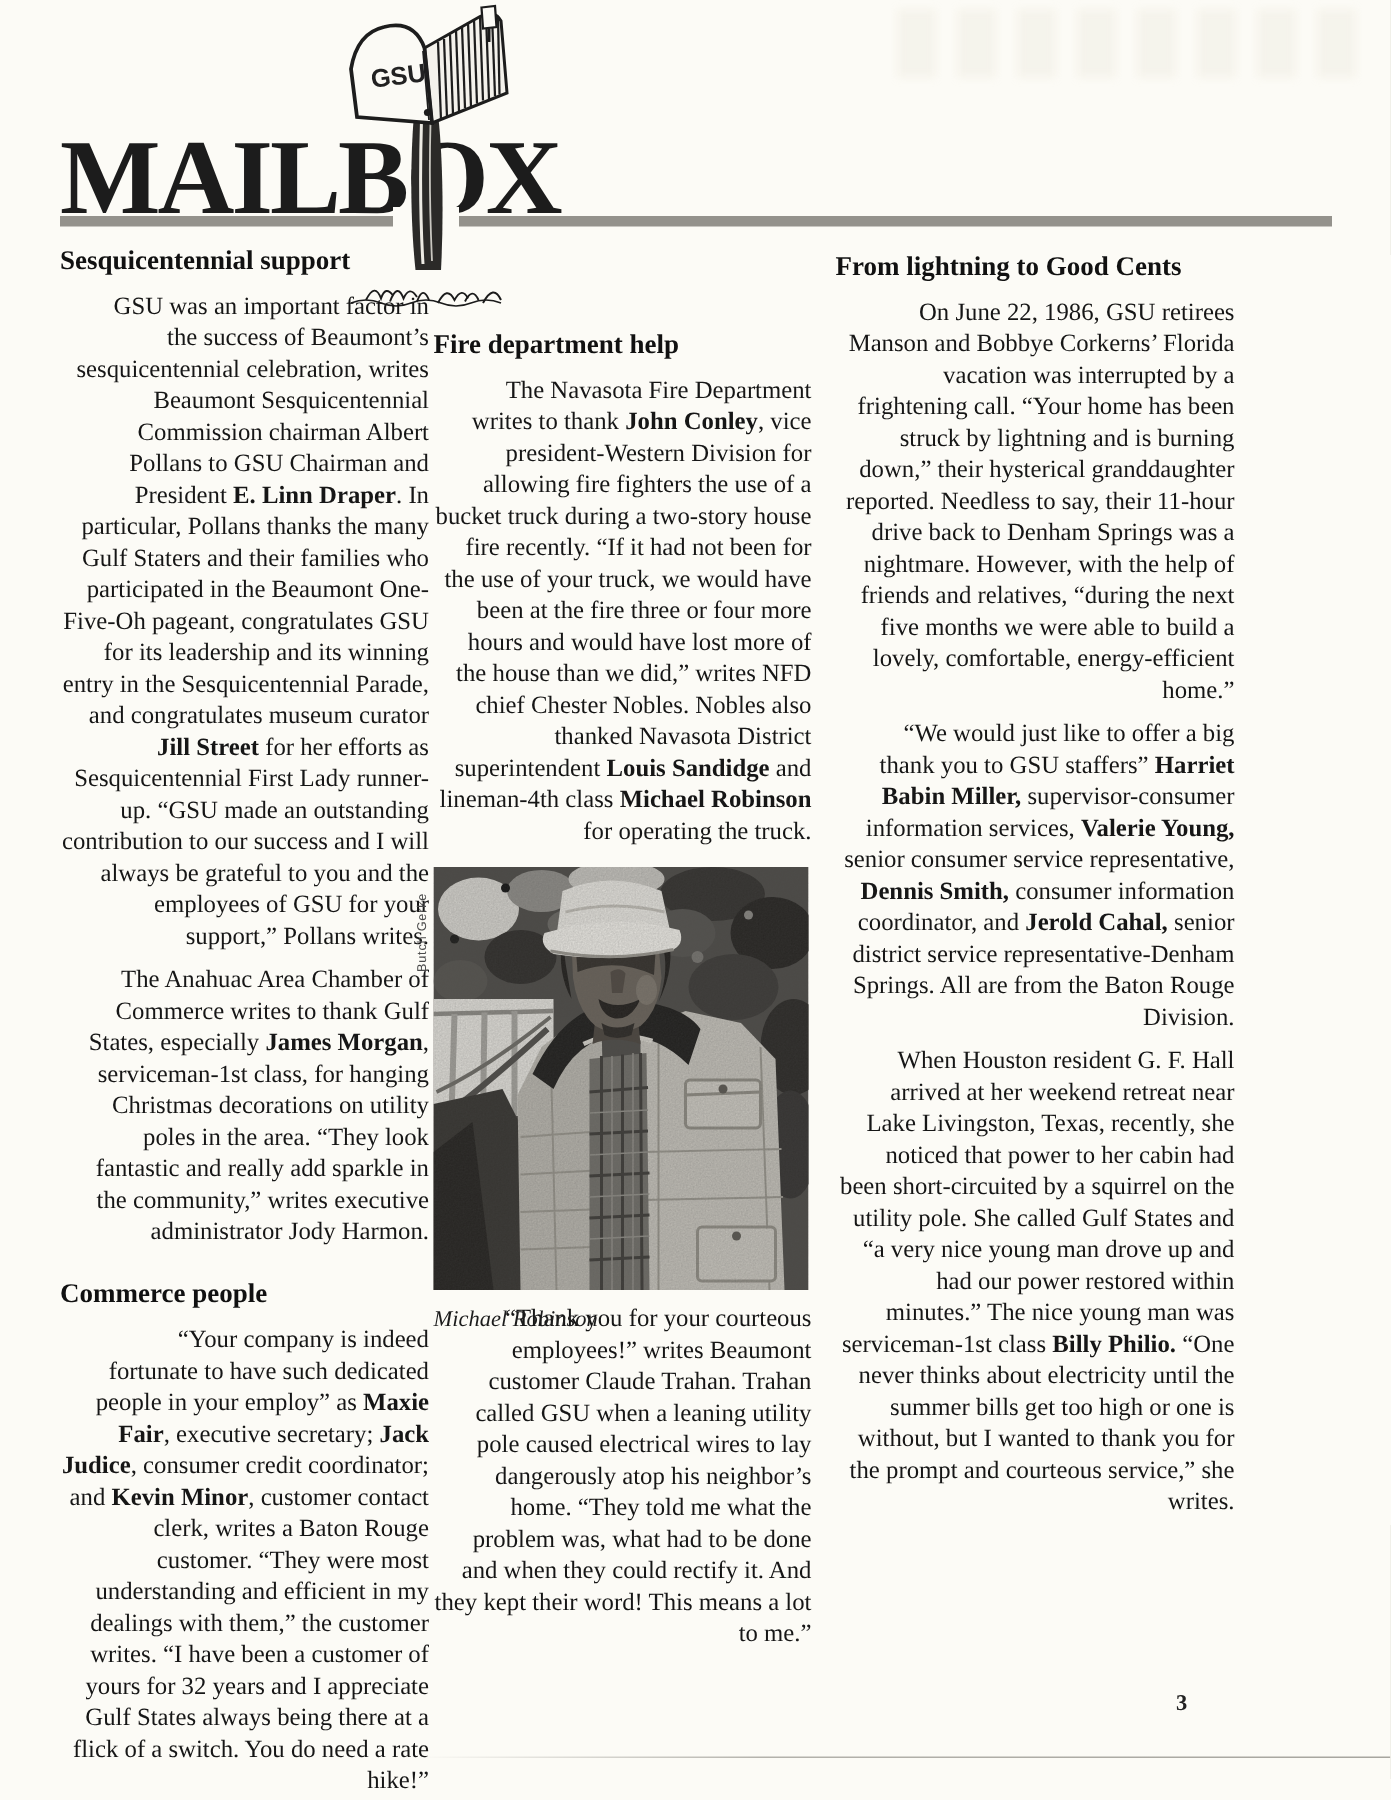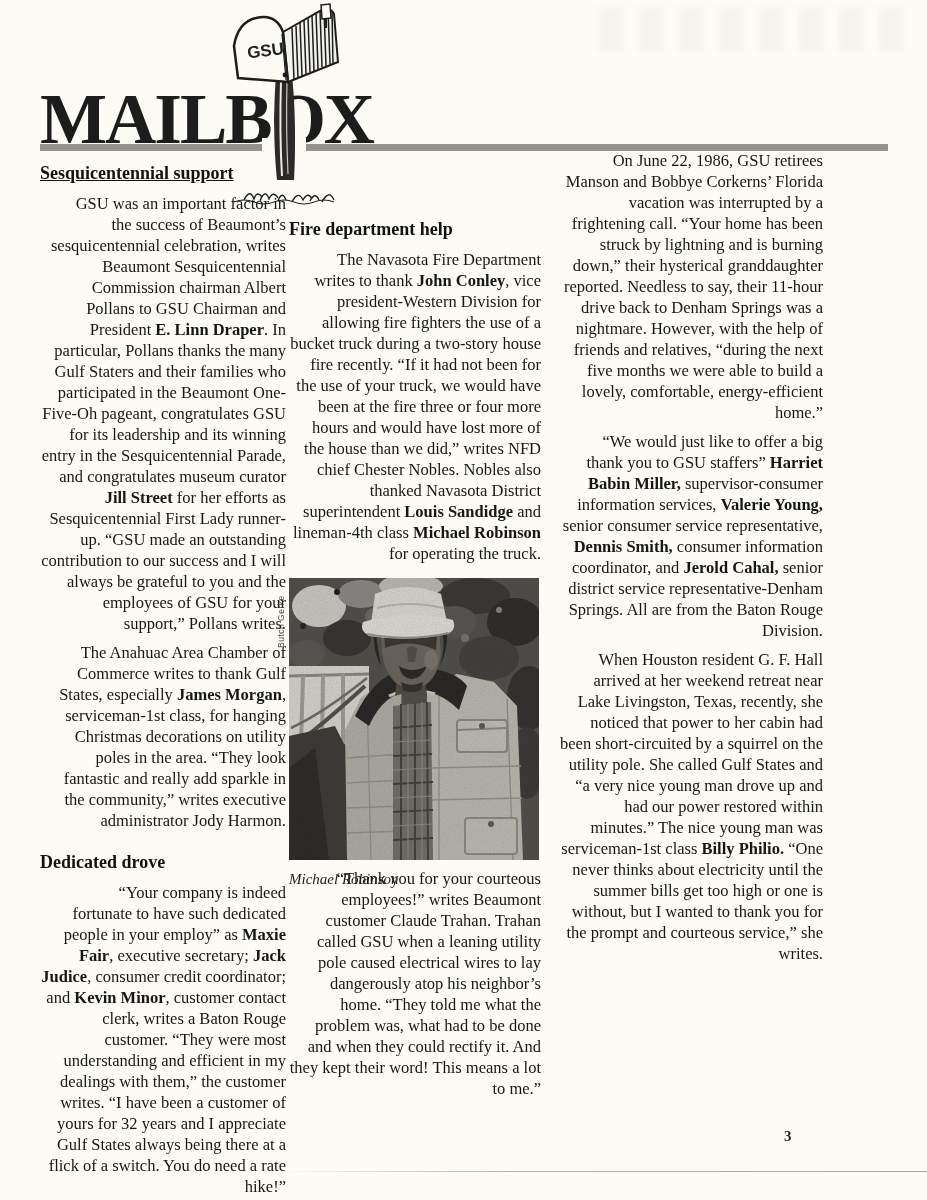--- a/index.html
+++ b/index.html
@@ -25,21 +25,21 @@
     filter:blur(3px);
   }
   
   .col{position:absolute;top:142px;}
   .col-1{left:40px;width:246px;}
   .col-2{left:289px;width:252px;}
   .col-3{left:557px;width:266px;}
   .article h2{
     margin:20px 0 0 0;font-size:18px;line-height:23px;font-weight:bold;color:#111;
   }
-  .col-1 .article:first-child h2{text-decoration:underline;}
+  .col-1 .article:first-child h2{}
   .col-2 .article:first-child h2{margin-top:76px;}
   .col-3 .article:first-child h2{margin-top:24px;}
   .article p{
     margin:8px 0 0 0;font-size:16.5px;line-height:21px;color:#161616;
     text-indent:17px;text-align:right;
   }
   .article p b{font-weight:bold;}
   
   .photo{position:relative;margin-top:14px;width:250px;height:282px;}
   .photo-credit{
@@ -115,21 +115,21 @@
 
   <div class="col col-1">
     <div class="article">
       <h2>Sesquicentennial support</h2>
       <p><span>GSU was an important factor in the success of Beaumont’s sesquicentennial celebration, writes Beaumont Sesquicentennial Commission chairman Albert Pollans to GSU Chairman and President </span><b>E. Linn Draper</b><span>. In particular, Pollans thanks the many Gulf Staters and their families who participated in the Beaumont One-Five-Oh pageant, congratulates GSU for its leadership and its winning entry in the Sesquicentennial Parade, and congratulates museum curator </span><b>Jill Street</b><span> for her efforts as Sesquicentennial First Lady runner-up. “GSU made an outstanding contribution to our success and I will always be grateful to you and the employees of GSU for your support,” Pollans writes.</span></p>
     </div>
     <div class="article">
       <p><span>The Anahuac Area Chamber of Commerce writes to thank Gulf States, especially </span><b>James Morgan</b><span>, serviceman-1st class, for hanging Christmas decorations on utility poles in the area. “They look fantastic and really add sparkle in the community,” writes executive administrator Jody Harmon.</span></p>
     </div>
     <div class="article">
-      <h2>Dedicated drove</h2>
+      <h2>Commerce people</h2>
       <p><span>“Your company is indeed fortunate to have such dedicated people in your employ” as </span><b>Maxie Fair</b><span>, executive secretary; </span><b>Jack Judice</b><span>, consumer credit coordinator; and </span><b>Kevin Minor</b><span>, customer contact clerk, writes a Baton Rouge customer. “They were most understanding and efficient in my dealings with them,” the customer writes. “I have been a customer of yours for 32 years and I appreciate Gulf States always being there at a flick of a switch. You do need a rate hike!”</span></p>
     </div>
   </div>
 
   <div class="col col-2">
     <div class="article">
       <h2>Fire department help</h2>
       <p><span>The Navasota Fire Department writes to thank </span><b>John Conley</b><span>, vice president-Western Division for allowing fire fighters the use of a bucket truck during a two-story house fire recently. “If it had not been for the use of your truck, we would have been at the fire three or four more hours and would have lost more of the house than we did,” writes NFD chief Chester Nobles. Nobles also thanked Navasota District superintendent </span><b>Louis Sandidge</b><span> and lineman-4th class </span><b>Michael Robinson</b><span> for operating the truck.</span></p>
     </div>
 
@@ -244,20 +244,21 @@
       <p class="photo-caption">Michael Robinson</p>
     </div>
 
     <div class="article">
       <p><span>“Thank you for your courteous employees!” writes Beaumont customer Claude Trahan. Trahan called GSU when a leaning utility pole caused electrical wires to lay dangerously atop his neighbor’s home. “They told me what the problem was, what had to be done and when they could rectify it. And they kept their word! This means a lot to me.”</span></p>
     </div>
   </div>
 
   <div class="col col-3">
     <div class="article">
+      <h2>From lightning to Good Cents</h2>
       <p><span>On June 22, 1986, GSU retirees Manson and Bobbye Corkerns’ Florida vacation was interrupted by a frightening call. “Your home has been struck by lightning and is burning down,” their hysterical granddaughter reported. Needless to say, their 11-hour drive back to Denham Springs was a nightmare. However, with the help of friends and relatives, “during the next five months we were able to build a lovely, comfortable, energy-efficient home.”</span></p>
       <p><span>“We would just like to offer a big thank you to GSU staffers” </span><b>Harriet Babin Miller,</b><span> supervisor-consumer information services, </span><b>Valerie Young,</b><span> senior consumer service representative, </span><b>Dennis Smith,</b><span> consumer information coordinator, and </span><b>Jerold Cahal,</b><span> senior district service representative-Denham Springs. All are from the Baton Rouge Division.</span></p>
     </div>
     <div class="article">
       <p><span>When Houston resident G. F. Hall arrived at her weekend retreat near Lake Livingston, Texas, recently, she noticed that power to her cabin had been short-circuited by a squirrel on the utility pole. She called Gulf States and “a very nice young man drove up and had our power restored within minutes.” The nice young man was serviceman-1st class </span><b>Billy Philio.</b><span> “One never thinks about electricity until the summer bills get too high or one is without, but I wanted to thank you for the prompt and courteous service,” she writes.</span></p>
     </div>
   </div>
 
   <div class="page-number">3</div>
   <div class="bottom-scan-line"></div>

